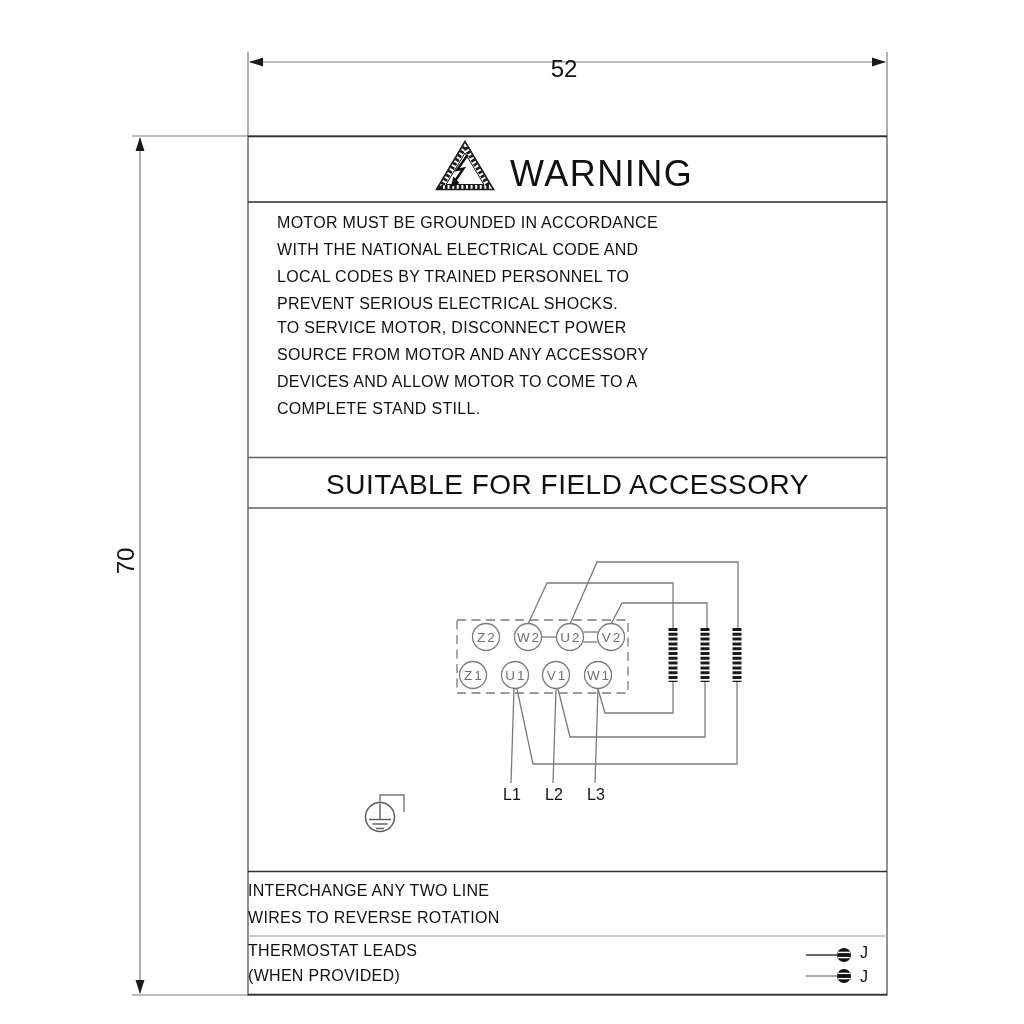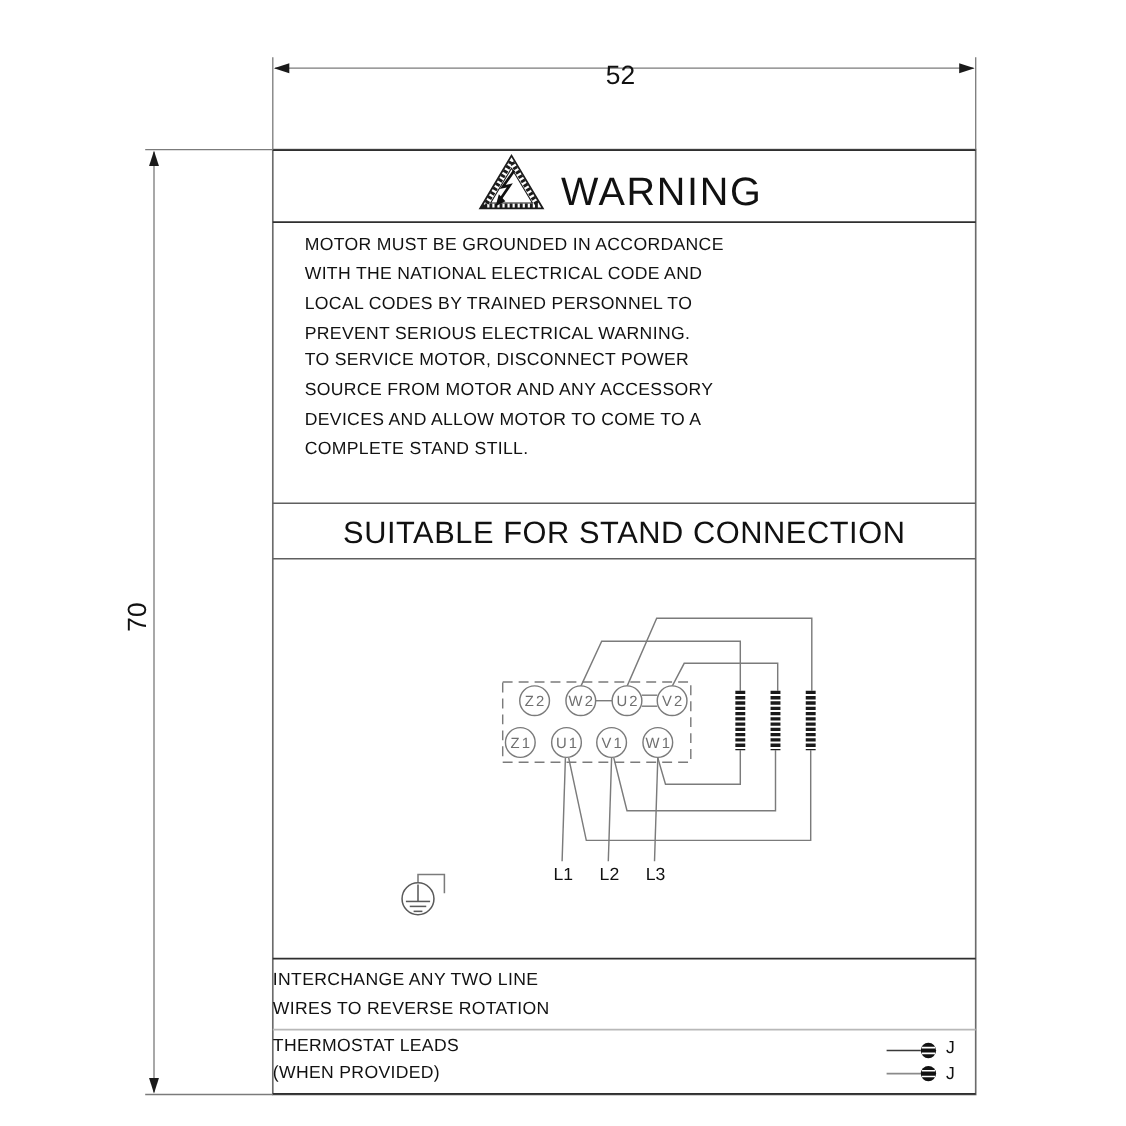--- a/index.html
+++ b/index.html
@@ -144,28 +144,28 @@
 
   <div class="abs dim-value" style="left:504px; top:29px; width:120px;margin-top:26px;">52</div>
 
   <div class="abs dim-value dim-height" style="left:66px; top:546px; width:120px; height:30px; line-height:30px;">70</div>
 
   <div class="abs warning-title" style="left:510px; top:153px;">WARNING</div>
 
   <div class="abs para pre" style="left:277px; top:209px; width:420px;">MOTOR MUST BE GROUNDED IN ACCORDANCE
 WITH THE NATIONAL ELECTRICAL CODE AND
 LOCAL CODES BY TRAINED PERSONNEL TO
-PREVENT SERIOUS ELECTRICAL WARNING.</div>
+PREVENT SERIOUS ELECTRICAL SHOCKS.</div>
 
   <div class="abs para pre" style="left:277px; top:314px; width:420px;">TO SERVICE MOTOR, DISCONNECT POWER
 SOURCE FROM MOTOR AND ANY ACCESSORY
 DEVICES AND ALLOW MOTOR TO COME TO A
 COMPLETE STAND STILL.</div>
 
-  <div class="abs section-title" style="left:248px; top:469px; width:639px;">SUITABLE FOR STAND CONNECTION</div>
+  <div class="abs section-title" style="left:248px; top:469px; width:639px;">SUITABLE FOR FIELD ACCESSORY</div>
 
   <div class="abs note pre" style="left:248px; top:878px; width:592px; line-height:26.5px;">INTERCHANGE ANY TWO LINE
 WIRES TO REVERSE ROTATION</div>
 
   <div class="abs note pre" style="left:248px; top:939px; width:636px; line-height:24.5px;">THERMOSTAT LEADS
 (WHEN PROVIDED)</div>
 
   <span class="abs lead-label" style="left:860px; top:944px;">J</span>
   <span class="abs lead-label" style="left:860px; top:968px;">J</span>
 

